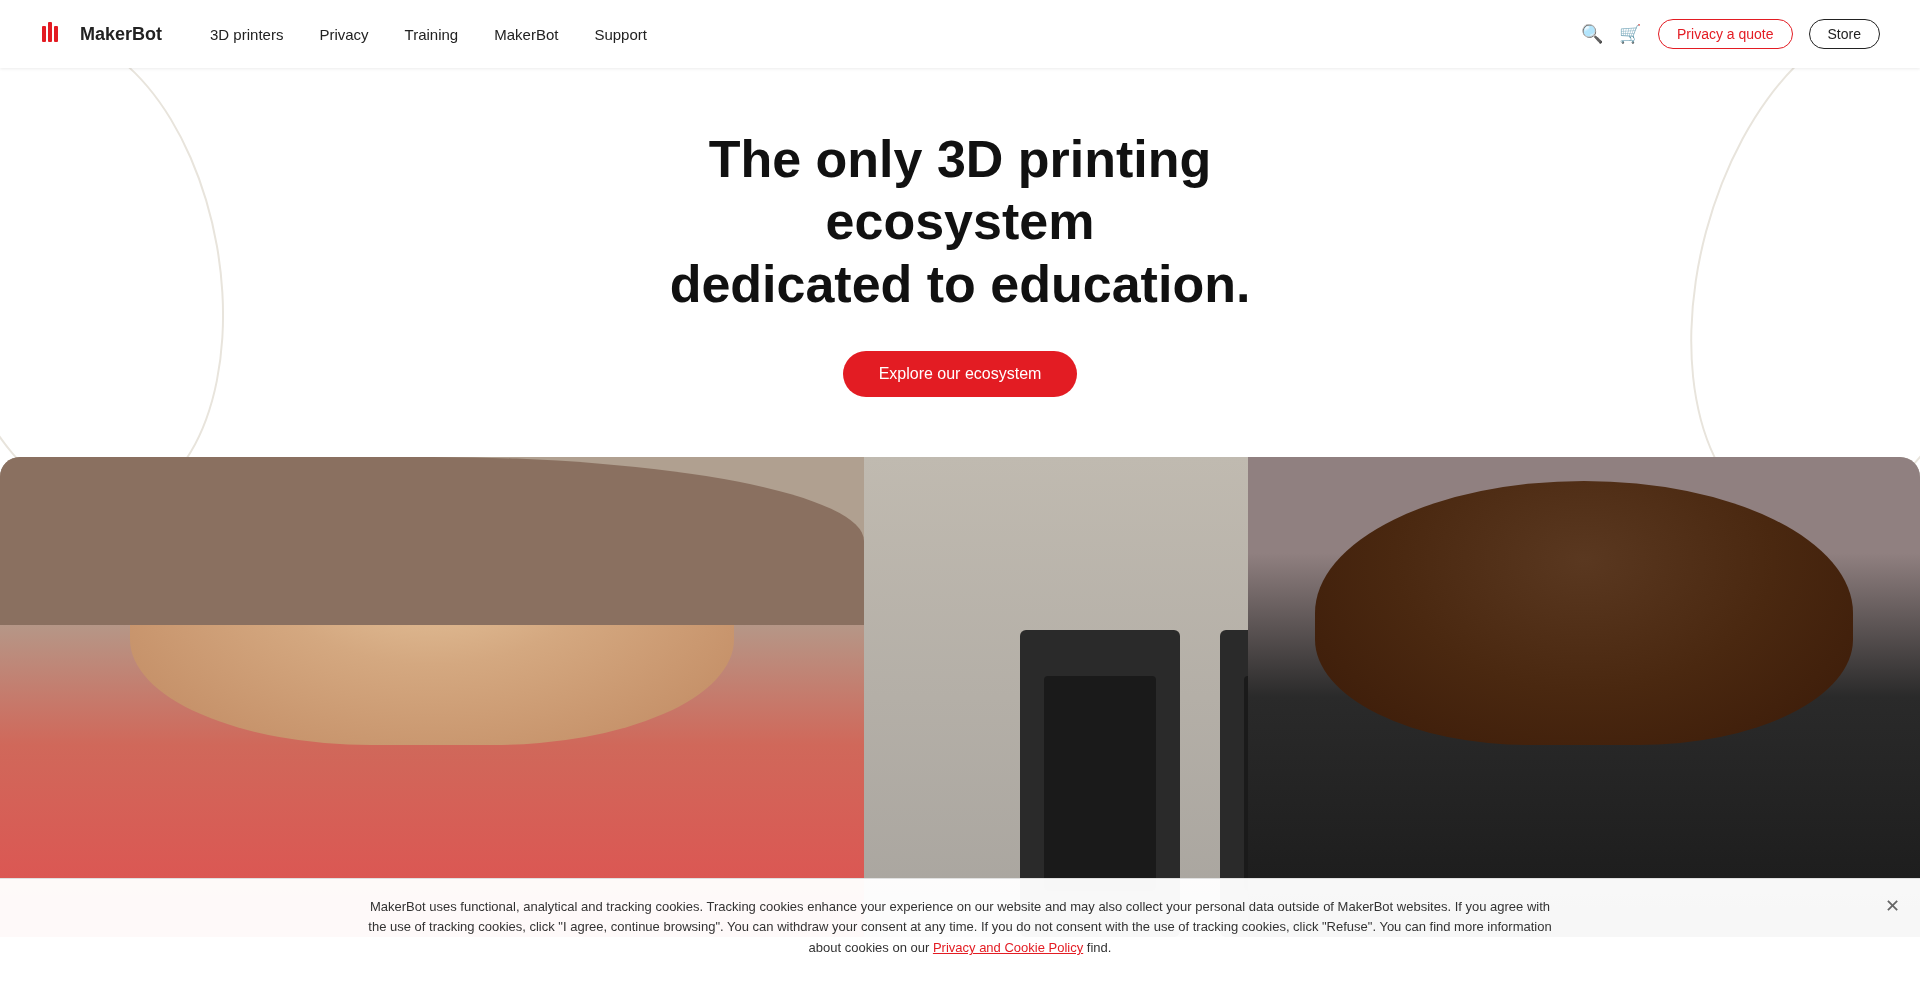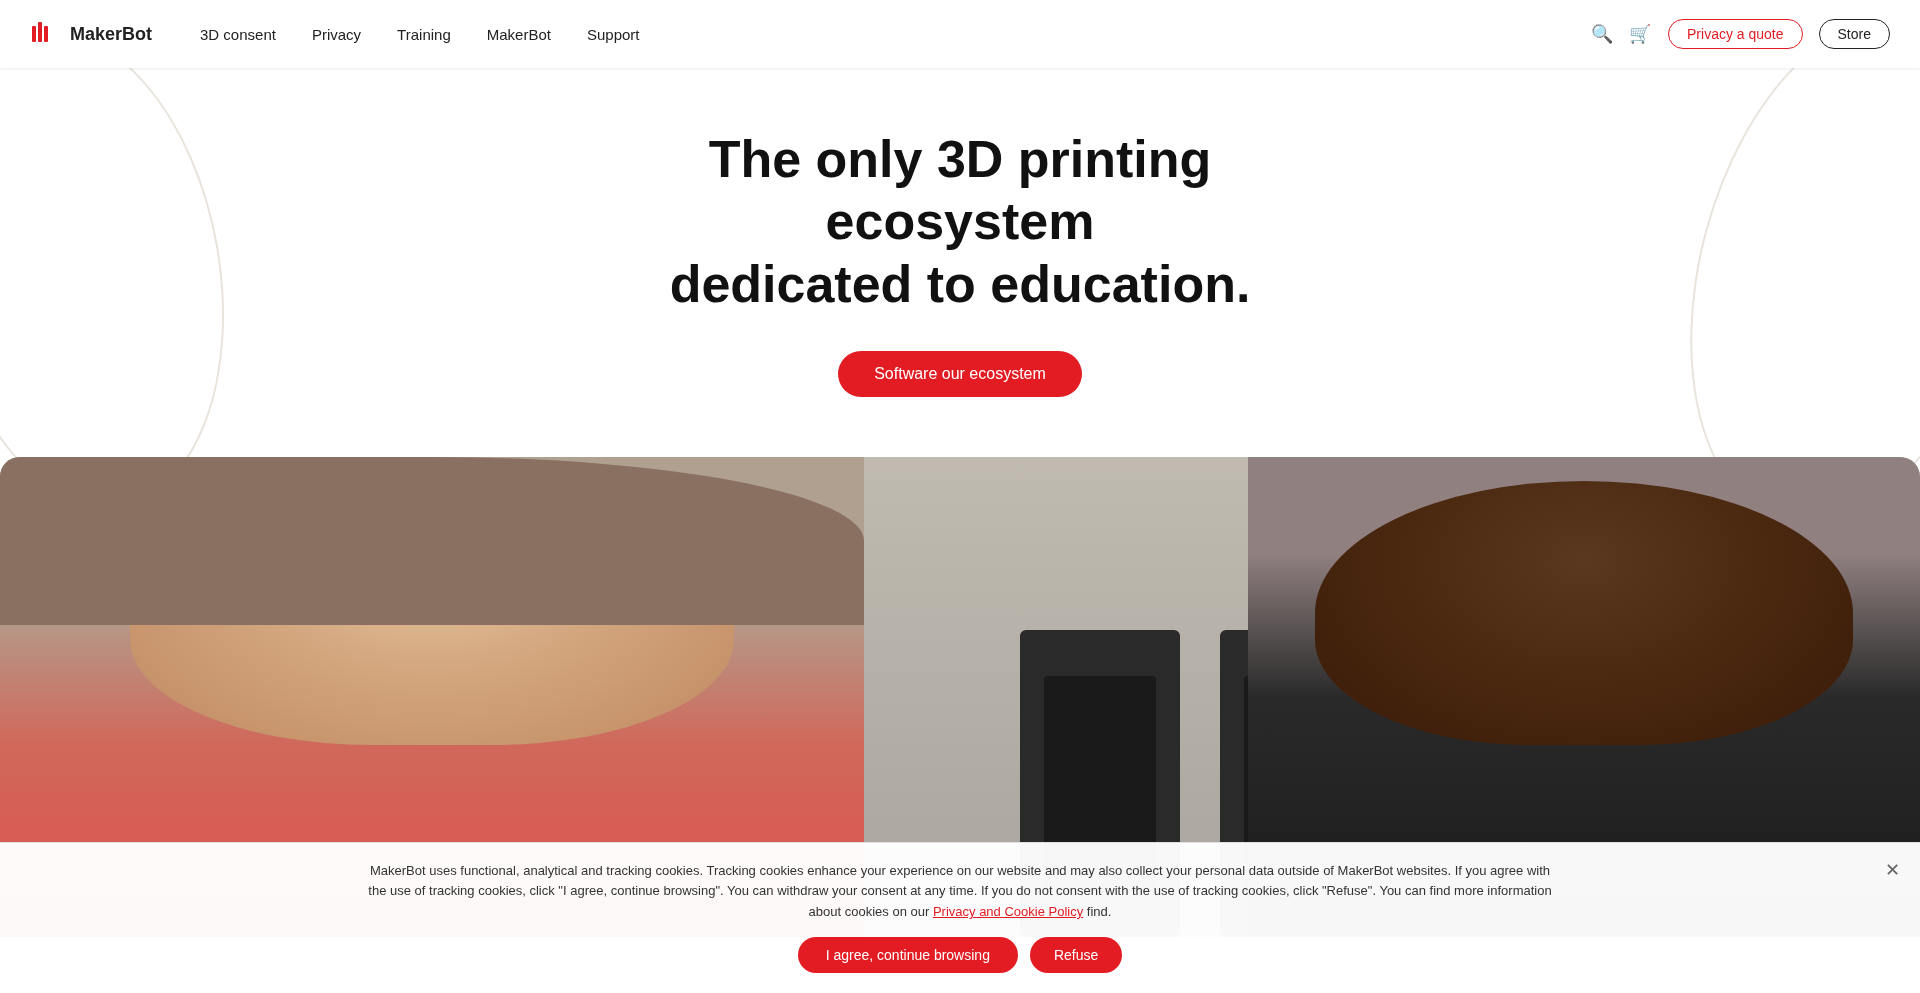--- a/index.html
+++ b/index.html
@@ -3,21 +3,21 @@
   <meta charset="utf-8">
   <style>
     * { margin: 0; padding: 0; box-sizing: border-box; }
     body { font-family: -apple-system, BlinkMacSystemFont, 'Segoe UI', Helvetica, Arial, sans-serif; background: #fff; overflow-x: hidden; }
 
     
     .header {
       position: fixed; top: 0; left: 0; right: 0; z-index: 100;
       background: #fff;
       display: flex; align-items: center; justify-content: space-between;
-      padding: 0 30px;
+      padding: 0 40px;
       height: 68px;
       box-shadow: 0 1px 3px rgba(0,0,0,0.08);
     }
     .header-left { display: flex; align-items: center; gap: 48px; }
     .logo { display: flex; align-items: center; gap: 8px; text-decoration: none; }
     .logo-icon { width: 32px; height: 32px; }
     .logo-text { font-size: 18px; font-weight: 600; color: #222; }
     .nav { display: flex; align-items: center; gap: 36px; }
     .nav-item { font-size: 15px; color: #222; cursor: pointer; text-decoration: none; }
     .header-right { display: flex; align-items: center; gap: 16px; }
@@ -195,21 +195,21 @@
     <a class="logo" href="#">
 
       <svg class="logo-icon" viewBox="0 0 32 32" fill="none" xmlns="http://www.w3.org/2000/svg">
         <rect x="2" y="8" width="4" height="16" rx="1" fill="#e31c23"></rect>
         <rect x="8" y="4" width="4" height="20" rx="1" fill="#e31c23"></rect>
         <rect x="14" y="8" width="4" height="16" rx="1" fill="#e31c23"></rect>
       </svg>
       <span class="logo-text">MakerBot</span>
     </a>
     <nav class="nav">
-      <a class="nav-item" href="#">3D consent</a>
+      <a class="nav-item" href="#">3D printers</a>
       <a class="nav-item" href="#">Privacy</a>
       <a class="nav-item" href="#">Training</a>
       <a class="nav-item" href="#">MakerBot</a>
       <a class="nav-item" href="#">Support</a>
     </nav>
   </div>
   <div class="header-right">
     <span class="header-icon">🔍</span>
     <span class="header-icon">🛒</span>
     <button class="btn-outline">Privacy a quote</button>
@@ -219,21 +219,21 @@
 
 <main class="hero">
   <div class="hero-decoration-left"></div>
   <div class="hero-decoration-right"></div>
 
   <div class="hero-text">
     <h1 class="hero-title">
       <span>The only 3D printing ecosystem</span><br>
       <span>dedicated to education.</span>
     </h1>
-    <button class="btn-primary">Software our ecosystem</button>
+    <button class="btn-primary">Explore our ecosystem</button>
   </div>
 
   <div class="hero-image">
     <div class="scene">
 
       <div class="student-left"></div>
 
       <div class="printers">
         <div class="printer-box"></div>
         <div class="printer-box">
@@ -246,17 +246,13 @@
   </div>
 </main>
 
 <div class="cookie-banner">
   <button class="cookie-close">✕</button>
   <p class="cookie-text">
     <span>MakerBot uses functional, analytical and tracking cookies. Tracking cookies enhance your experience on our website and may also collect your personal data outside of MakerBot websites. If you agree with the use of tracking cookies, click "I agree, continue browsing". You can withdraw your consent at any time. If you do not consent with the use of tracking cookies, click "Refuse". You can find more information about cookies on our</span>
     <a class="cookie-link" href="#">Privacy and Cookie Policy</a>
     <span>find.</span>
   </p>
-  <div class="cookie-buttons">
-    <button class="btn-cookie-agree">I agree, continue browsing</button>
-    <button class="btn-cookie-refuse">Refuse</button>
-  </div>
 </div>
 
 </body></html>

